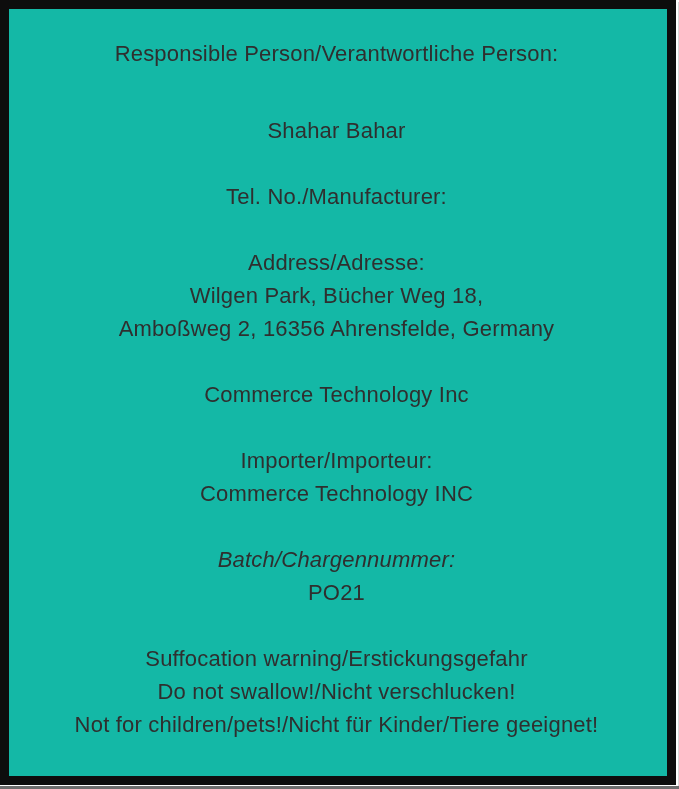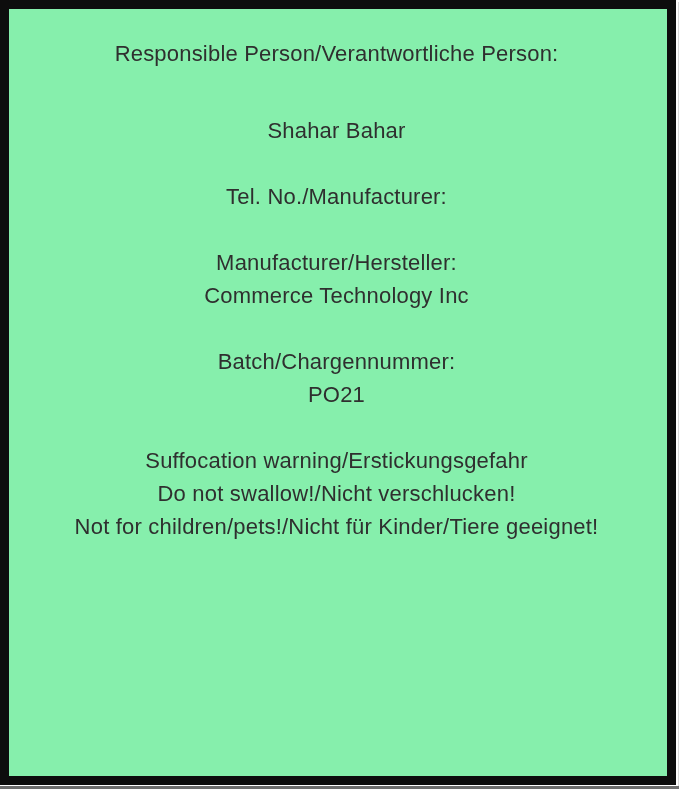--- a/index.html
+++ b/index.html
@@ -25,21 +25,21 @@
   .edge-right {
     position: absolute;
     top: 2px; right: 0; bottom: 3px;
     width: 1px;
     background: #d9d9d9;
   }
   .frame {
     position: absolute;
     top: 0; left: 0; right: 3px; bottom: 4px;
     border: 9px solid #0d0d0d;
-    background: #86efac;
+    background: #14b8a6;
     box-sizing: border-box;
   }
   .content {
     position: absolute;
     top: 9px; left: 9px; right: 12px; bottom: 13px;
     padding-top: 19px;
     text-align: center;
     color: #2f2f2f;
     font-size: 22px;
     line-height: 33px;
@@ -64,29 +64,37 @@
 
       <p class="section">
         <span class="line" style="display: block;">Responsible Person/Verantwortliche Person:</span>
         <span class="line" style="display: block; margin-top: 44px;">Shahar Bahar</span>
       </p>
 
       <p class="section">
         <span class="line" style="display: block;">Tel. No./Manufacturer:</span>
       </p>
 
+      <p class="section">
+        <span class="line" style="display: block;">Address/Adresse:</span>
+        <span class="line" style="display: block;">Wilgen Park, Bücher Weg 18,</span>
+        <span class="line" style="display: block;">Amboßweg 2, 16356 Ahrensfelde, Germany</span>
+      </p>
 
       <p class="section">
-        <span class="line" style="display: block;">Manufacturer/Hersteller:</span>
         <span class="line" style="display: block;">Commerce Technology Inc</span>
       </p>
 
+      <p class="section">
+        <span class="line" style="display: block;">Importer/Importeur:</span>
+        <span class="line" style="display: block;">Commerce Technology INC</span>
+      </p>
 
       <p class="section">
-        <span class="line" style="display: block;">Batch/Chargennummer:</span>
+        <span class="line" style="display: block; font-style: italic;">Batch/Chargennummer:</span>
         <span class="line" style="display: block;">PO21</span>
       </p>
 
       <p class="section">
         <span class="line" style="display: block;">Suffocation warning/Erstickungsgefahr</span>
         <span class="line" style="display: block;">Do not swallow!/Nicht verschlucken!</span>
         <span class="line" style="display: block;">Not for children/pets!/Nicht für Kinder/Tiere geeignet!</span>
       </p>
 
     </div>

